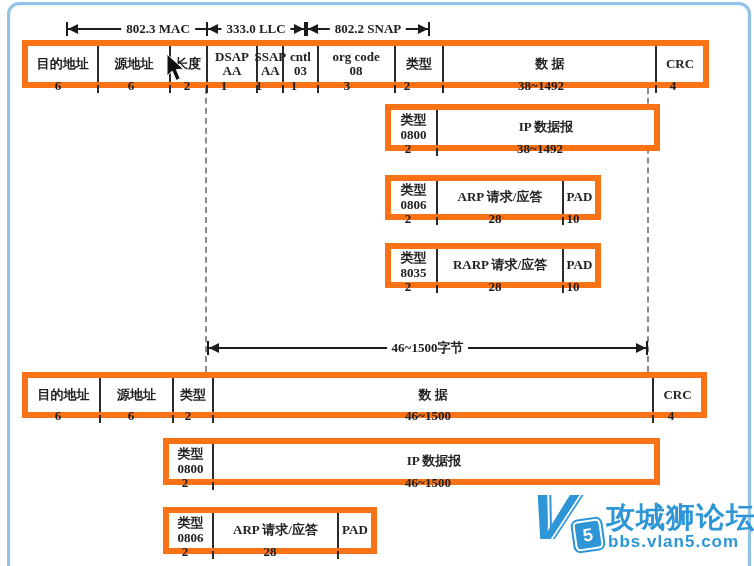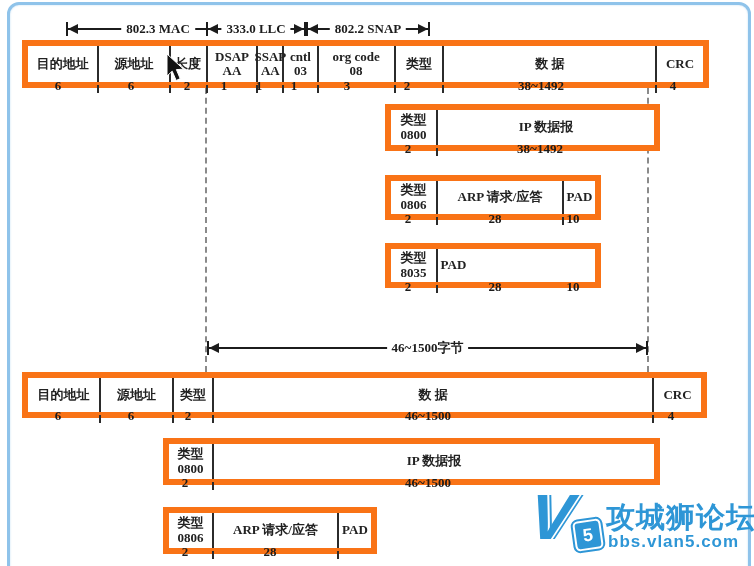--- a/index.html
+++ b/index.html
@@ -179,20 +179,23 @@
   </div>
   <span class="sz" style="left:408px;top:211px">2</span>
   <span class="sz" style="left:495px;top:211px">28</span>
   <span class="sz" style="left:573px;top:211px">10</span>
 
   <div class="row" style="left:385px;top:243px;width:204px;height:33px;">
     <div class="cell" style="width:47px">
         <span class="ln">类型</span>
         <span class="ln">8035</span>
       </div>
+    <div class="cell" style="width:126px">
+        <span class="ln">RARP 请求/应答</span>
+      </div>
     <div class="cell" style="width:31px">
         <span class="ln">PAD</span>
       </div>
   </div>
   <span class="sz" style="left:408px;top:279px">2</span>
   <span class="sz" style="left:495px;top:279px">28</span>
   <span class="sz" style="left:573px;top:279px">10</span>
 
   <div class="spanarrow" style="left:207px;top:340px;width:441px;text-decoration:underline;">
     <span class="bar-l"></span>

